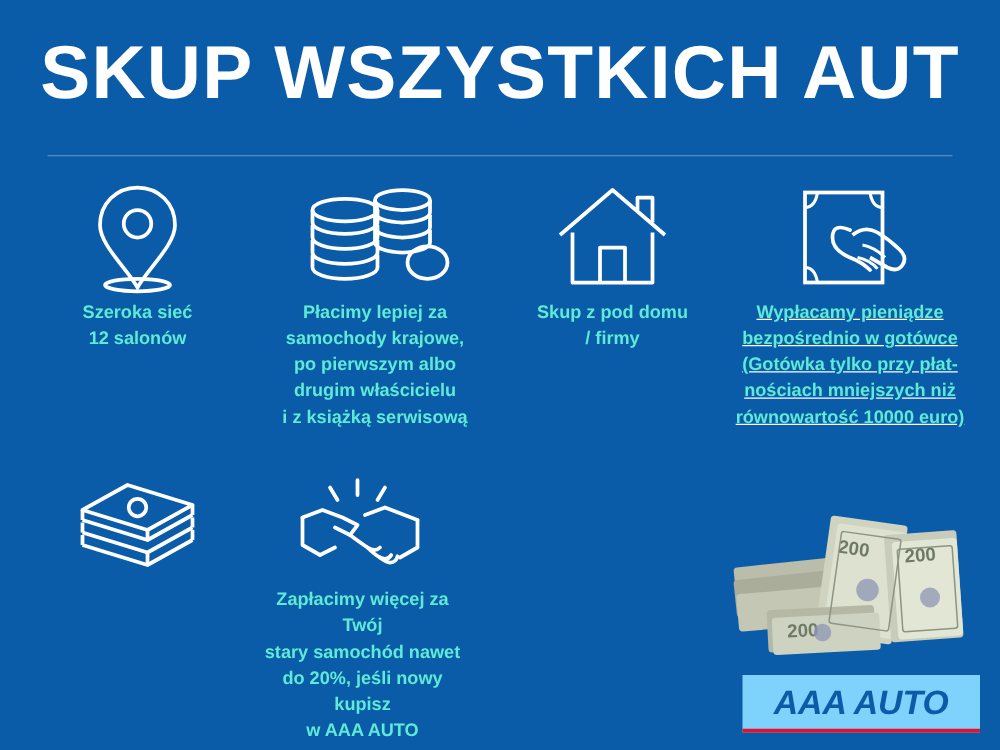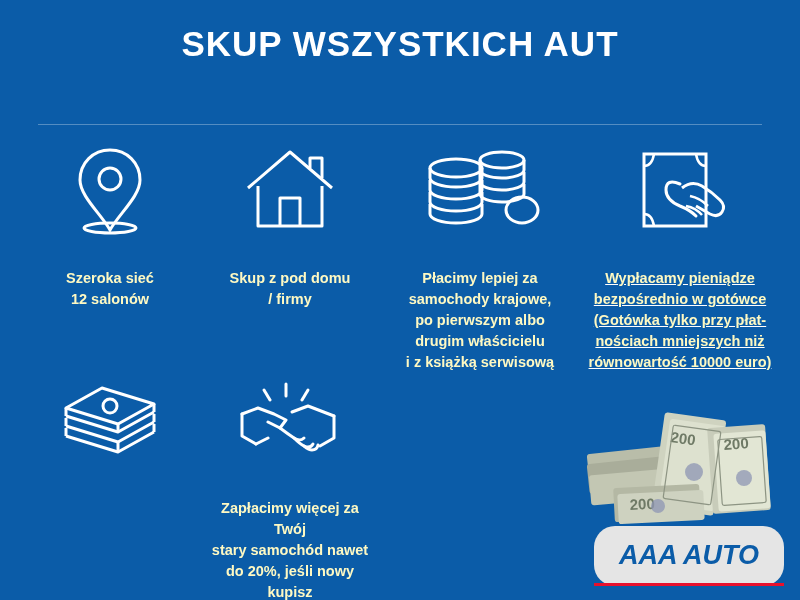--- a/index.html
+++ b/index.html
@@ -21,21 +21,21 @@
     box-sizing: border-box;
     padding: 0;
   }
   .headline {
     position: absolute;
     top: 26px;
     left: 0;
     width: 800px;
     text-align: center;
     color: #ffffff;
-    font-size: 35px;
+    font-size: 60px;
     font-weight: bold;
     letter-spacing: 1px;
     line-height: 1.05;
     white-space: nowrap;
   }
   .divider {
     position: absolute;
     top: 124px;
     left: 38px;
     width: 724px;
@@ -61,43 +61,42 @@
     color: #ffffff;
     text-align: center;
   }
   .cell .iconwrap {
     height: 100px;
     display: flex;
     align-items: center;
     justify-content: center;
   }
   .cell .caption {
-    margin-top: 28px;
+    margin-top: 0;
     font-size: 14.5px;
     line-height: 1.45;
     font-weight: bold;
-    color: #fef9c3;
+    color: #5eead4;
     white-space: pre-line;
   }
   .c1 { width: 180px; }
   .c2 { width: 180px; }
   .c3 { width: 200px; }
   .c4 { width: 200px; text-decoration: underline; }
 
   .logo {
     position: absolute;
     right: 16px;
     bottom: 14px;
     width: 190px;
-    height: 60px;
-    background: #e5e5e5;
+    height: 46px;
+    background: #7dd3fc;
     display: flex;
     align-items: center;
     justify-content: center;
-    border-radius: 21px;
   }
   .logo .logo-text {
     color: #0b5ca8;
     font-size: 27px;
     font-weight: bold;
     font-style: italic;
     letter-spacing: 0px;
     position: relative;
     padding-bottom: 2px;
   }
@@ -134,33 +133,20 @@
       <div class="cell c1">
         <div class="iconwrap">
           <svg class="ic" width="78" height="92" viewBox="0 0 78 92">
             <path d="M39 6 C22 6 9 19 9 36 C9 52 30 70 39 86 C48 70 69 52 69 36 C69 19 56 6 39 6 Z" fill="none" stroke="#ffffff" stroke-width="3"></path>
             <circle cx="39" cy="35" r="11" fill="none" stroke="#ffffff" stroke-width="3"></circle>
             <ellipse cx="39" cy="84" rx="26" ry="5" fill="none" stroke="#ffffff" stroke-width="3"></ellipse>
           </svg>
         </div>
         <div class="caption">Szeroka sieć
 12 salonów</div>
-      </div>
-
-      <div class="cell c2">
-        <div class="iconwrap">
-          <svg class="ic" width="96" height="88" viewBox="0 0 96 88">
-            <path d="M6 42 L48 6 L90 42" fill="none" stroke="#ffffff" stroke-width="3" stroke-linejoin="round"></path>
-            <path d="M16 40 L16 80 L80 80 L80 40" fill="none" stroke="#ffffff" stroke-width="3" stroke-linejoin="round"></path>
-            <path d="M38 80 L38 52 L58 52 L58 80" fill="none" stroke="#ffffff" stroke-width="3" stroke-linejoin="round"></path>
-            <path d="M68 22 L68 12 L80 12 L80 32" fill="none" stroke="#ffffff" stroke-width="3" stroke-linejoin="round"></path>
-          </svg>
-        </div>
-        <div class="caption">Skup z pod domu
-/ firmy</div>
       </div>
 
       <div class="cell c3">
         <div class="iconwrap">
           <svg class="ic" width="128" height="92" viewBox="0 0 128 92">
             <g fill="none" stroke="#ffffff" stroke-width="3">
               <ellipse cx="40" cy="24" rx="26" ry="9"></ellipse>
               <path d="M14 24 v10 a26 9 0 0 0 52 0 v-10"></path>
               <path d="M14 36 v10 a26 9 0 0 0 52 0 v-10"></path>
               <path d="M14 48 v10 a26 9 0 0 0 52 0 v-10"></path>
@@ -171,20 +157,33 @@
               <path d="M64 40 v10 a22 8 0 0 0 44 0 v-10"></path>
               <ellipse cx="106" cy="66" rx="16" ry="13"></ellipse>
             </g>
           </svg>
         </div>
         <div class="caption">Płacimy lepiej za
 samochody krajowe,
 po pierwszym albo
 drugim właścicielu
 i z książką serwisową</div>
+      </div>
+
+      <div class="cell c2">
+        <div class="iconwrap">
+          <svg class="ic" width="96" height="88" viewBox="0 0 96 88">
+            <path d="M6 42 L48 6 L90 42" fill="none" stroke="#ffffff" stroke-width="3" stroke-linejoin="round"></path>
+            <path d="M16 40 L16 80 L80 80 L80 40" fill="none" stroke="#ffffff" stroke-width="3" stroke-linejoin="round"></path>
+            <path d="M38 80 L38 52 L58 52 L58 80" fill="none" stroke="#ffffff" stroke-width="3" stroke-linejoin="round"></path>
+            <path d="M68 22 L68 12 L80 12 L80 32" fill="none" stroke="#ffffff" stroke-width="3" stroke-linejoin="round"></path>
+          </svg>
+        </div>
+        <div class="caption">Skup z pod domu
+/ firmy</div>
       </div>
 
       <div class="cell c4">
         <div class="iconwrap">
           <svg class="ic" width="96" height="92" viewBox="0 0 96 92">
             <rect x="12" y="10" width="62" height="72" fill="none" stroke="#ffffff" stroke-width="3"></rect>
             <path d="M12 22 q8 0 10 -12" fill="none" stroke="#ffffff" stroke-width="2.5"></path>
             <path d="M12 70 q8 0 10 12" fill="none" stroke="#ffffff" stroke-width="2.5"></path>
             <path d="M74 22 q-8 0 -10 -12" fill="none" stroke="#ffffff" stroke-width="2.5"></path>
             <path d="M48 40 q-14 -6 -14 6 q0 10 14 16 q10 4 16 10" fill="none" stroke="#ffffff" stroke-width="3" stroke-linecap="round"></path>

